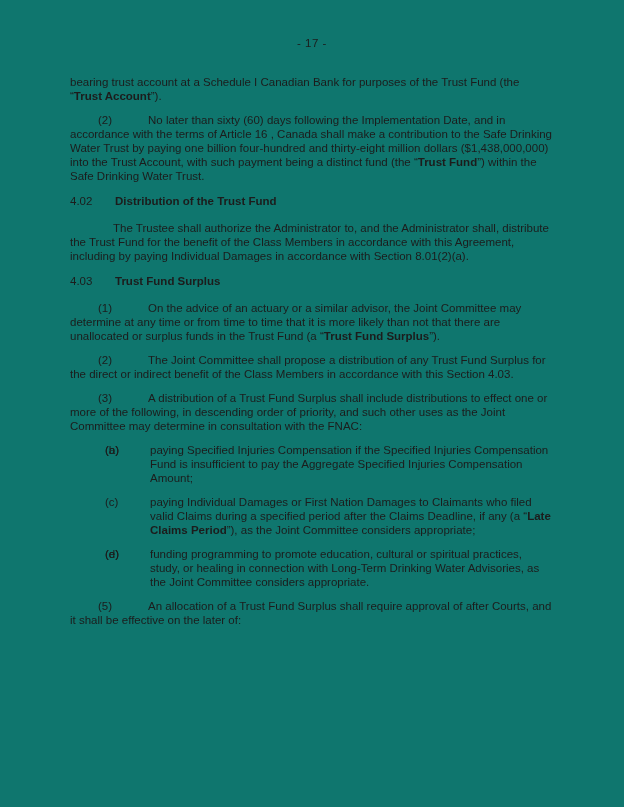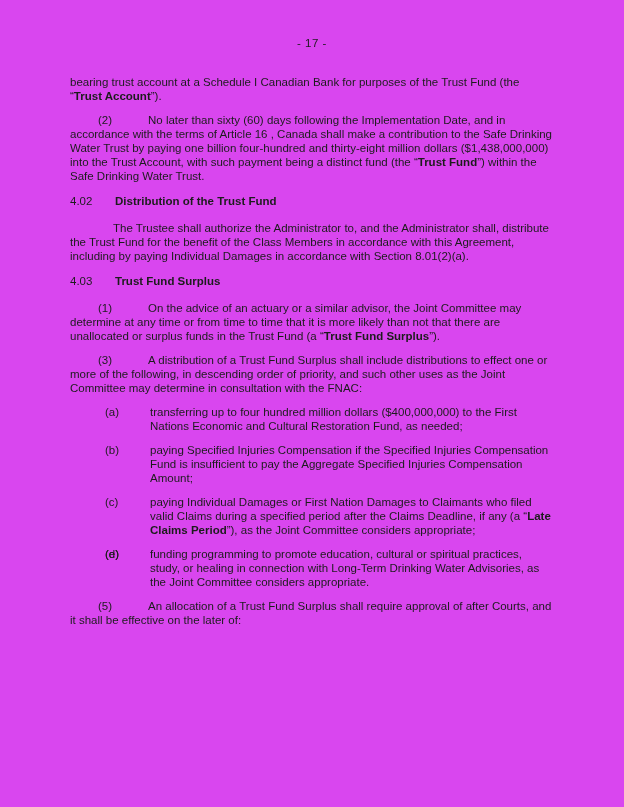--- a/index.html
+++ b/index.html
@@ -4,21 +4,21 @@
 <style>
   html, body {
     margin: 0;
     padding: 0;
     background: #ffffff;
   }
   .page {
     position: relative;
     width: 624px;
     height: 807px;
-    background: #d946ef;
+    background: #0f766e;
     font-family: "Liberation Sans", "DejaVu Sans", sans-serif;
     font-size: 11.5px;
     line-height: 14px;
     color: #1c1c1c;
     overflow: hidden;
   }
   .page-number {
     position: absolute;
     top: 36px;
     left: 0;
@@ -84,24 +84,25 @@
     <p class="para-num"><span class="num-label">(2)</span><span><span>No later than sixty (60) days following the Implementation Date, and in accordance with the terms of Article 16 , Canada shall make a contribution to the Safe Drinking Water Trust by paying one billion four-hundred and thirty-eight million dollars ($1,438,000,000) into the Trust Account, with such payment being a distinct fund (the “</span><span class="b">Trust Fund</span><span>”) within the Safe Drinking Water Trust.</span></span></p>
 
     <h2 class="heading"><span class="sec-num">4.02</span><span class="sec-title">Distribution of the Trust Fund</span></h2>
 
     <p class="para-indent"><span>The Trustee shall authorize the Administrator to, and the Administrator shall, distribute the Trust Fund for the benefit of the Class Members in accordance with this Agreement, including by paying Individual Damages in accordance with Section 8.01(2)(a).</span></p>
 
     <h2 class="heading"><span class="sec-num">4.03</span><span class="sec-title">Trust Fund Surplus</span></h2>
 
     <p class="para-num"><span class="num-label">(1)</span><span><span>On the advice of an actuary or a similar advisor, the Joint Committee may determine at any time or from time to time that it is more likely than not that there are unallocated or surplus funds in the Trust Fund (a “</span><span class="b">Trust Fund Surplus</span><span>”).</span></span></p>
 
+    <p class="para-num"><span class="num-label">(2)</span><span><span>The Joint Committee shall propose a distribution of any Trust Fund Surplus for the direct or indirect benefit of the Class Members in accordance with this Section 4.03.</span></span></p>
 
     <p class="para-num"><span class="num-label">(3)</span><span><span>A distribution of a Trust Fund Surplus shall include distributions to effect one or more of the following, in descending order of priority, and such other uses as the Joint Committee may determine in consultation with the FNAC:</span></span></p>
 
-    <div class="item"><span class="item-label">(a)</span><span><span>transferring up to four hundred million dollars ($400,000,000) to the First Nations Economic and Cultural Restoration Fund, as needed;</span></span></div>
+    <div class="item"><span class="item-label">(a)</span></div>
 
     <div class="item"><span class="item-label">(b)</span><span><span>paying Specified Injuries Compensation if the Specified Injuries Compensation Fund is insufficient to pay the Aggregate Specified Injuries Compensation Amount;</span></span></div>
 
     <div class="item"><span class="item-label">(c)</span><span><span>paying Individual Damages or First Nation Damages to Claimants who filed valid Claims during a specified period after the Claims Deadline, if any (a “</span><span class="b">Late Claims Period</span><span>”), as the Joint Committee considers appropriate;</span></span></div>
 
     <div class="item"><span class="item-label">(d)</span></div>
 
     <div class="item"><span class="item-label">(e)</span><span><span>funding programming to promote education, cultural or spiritual practices, study, or healing in connection with Long-Term Drinking Water Advisories, as the Joint Committee considers appropriate.</span></span></div>
 
 

